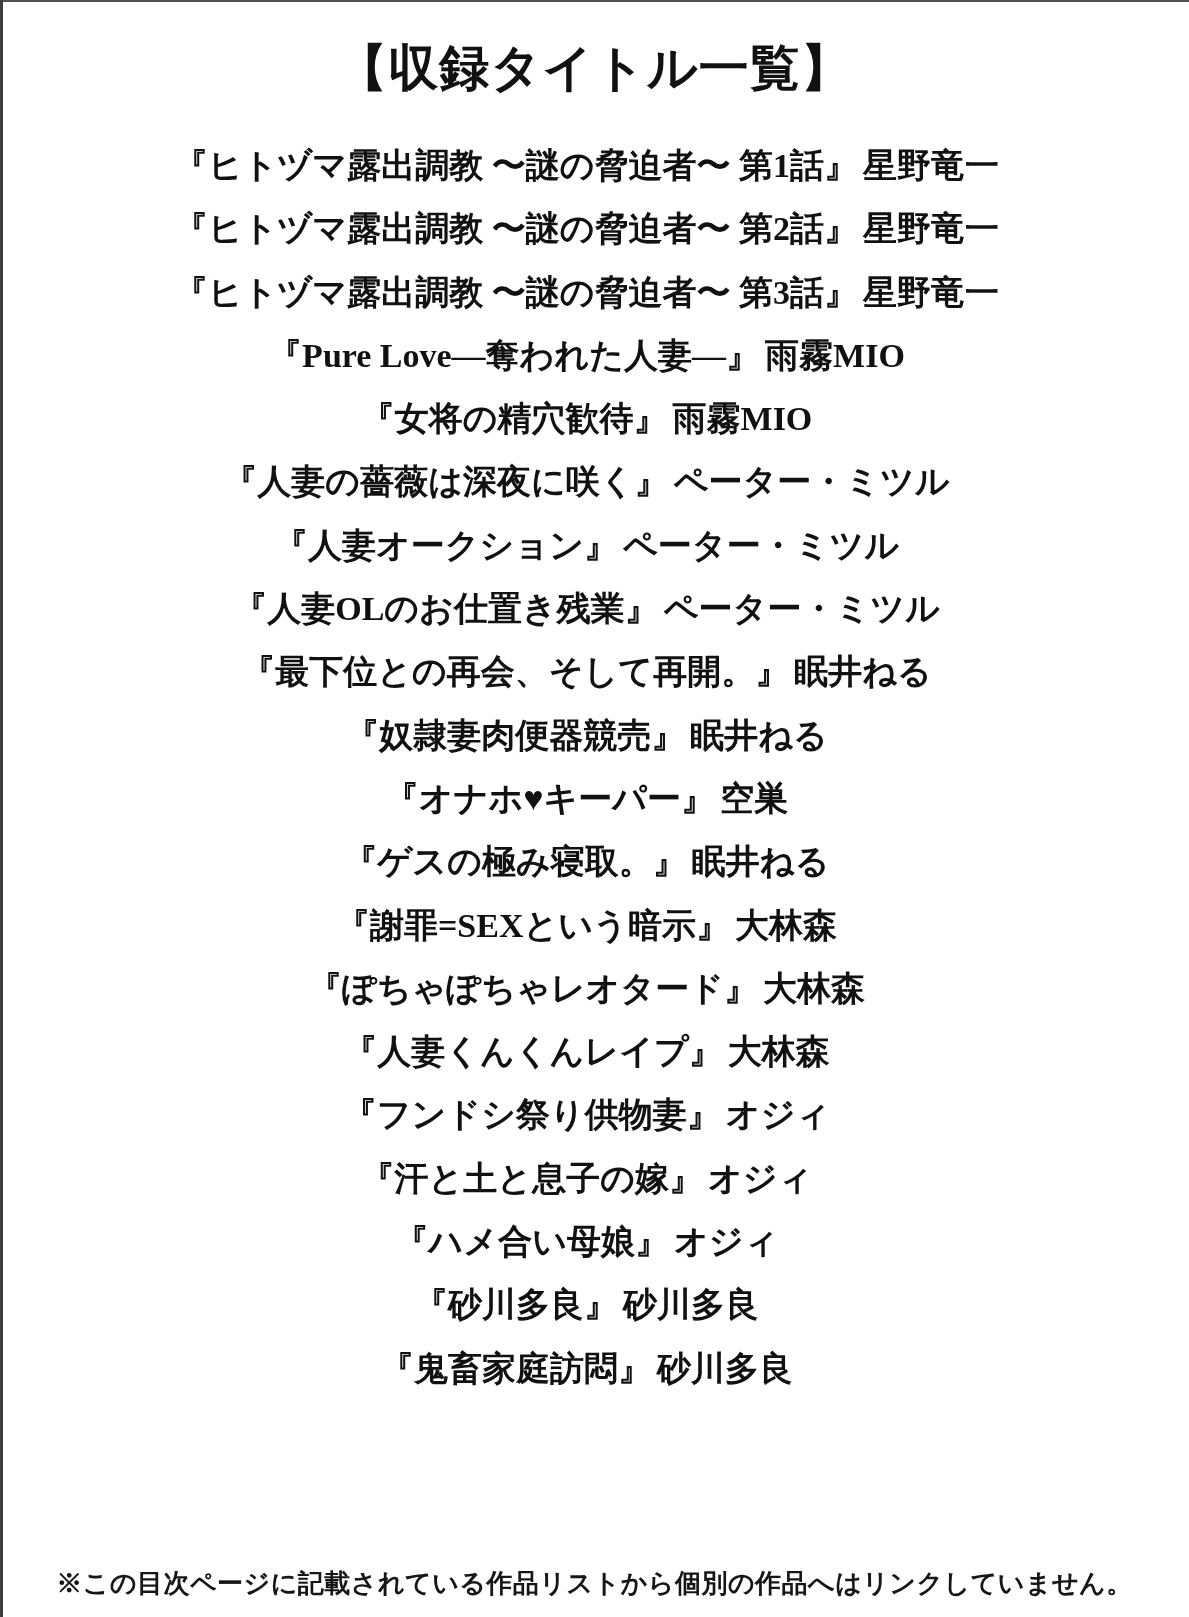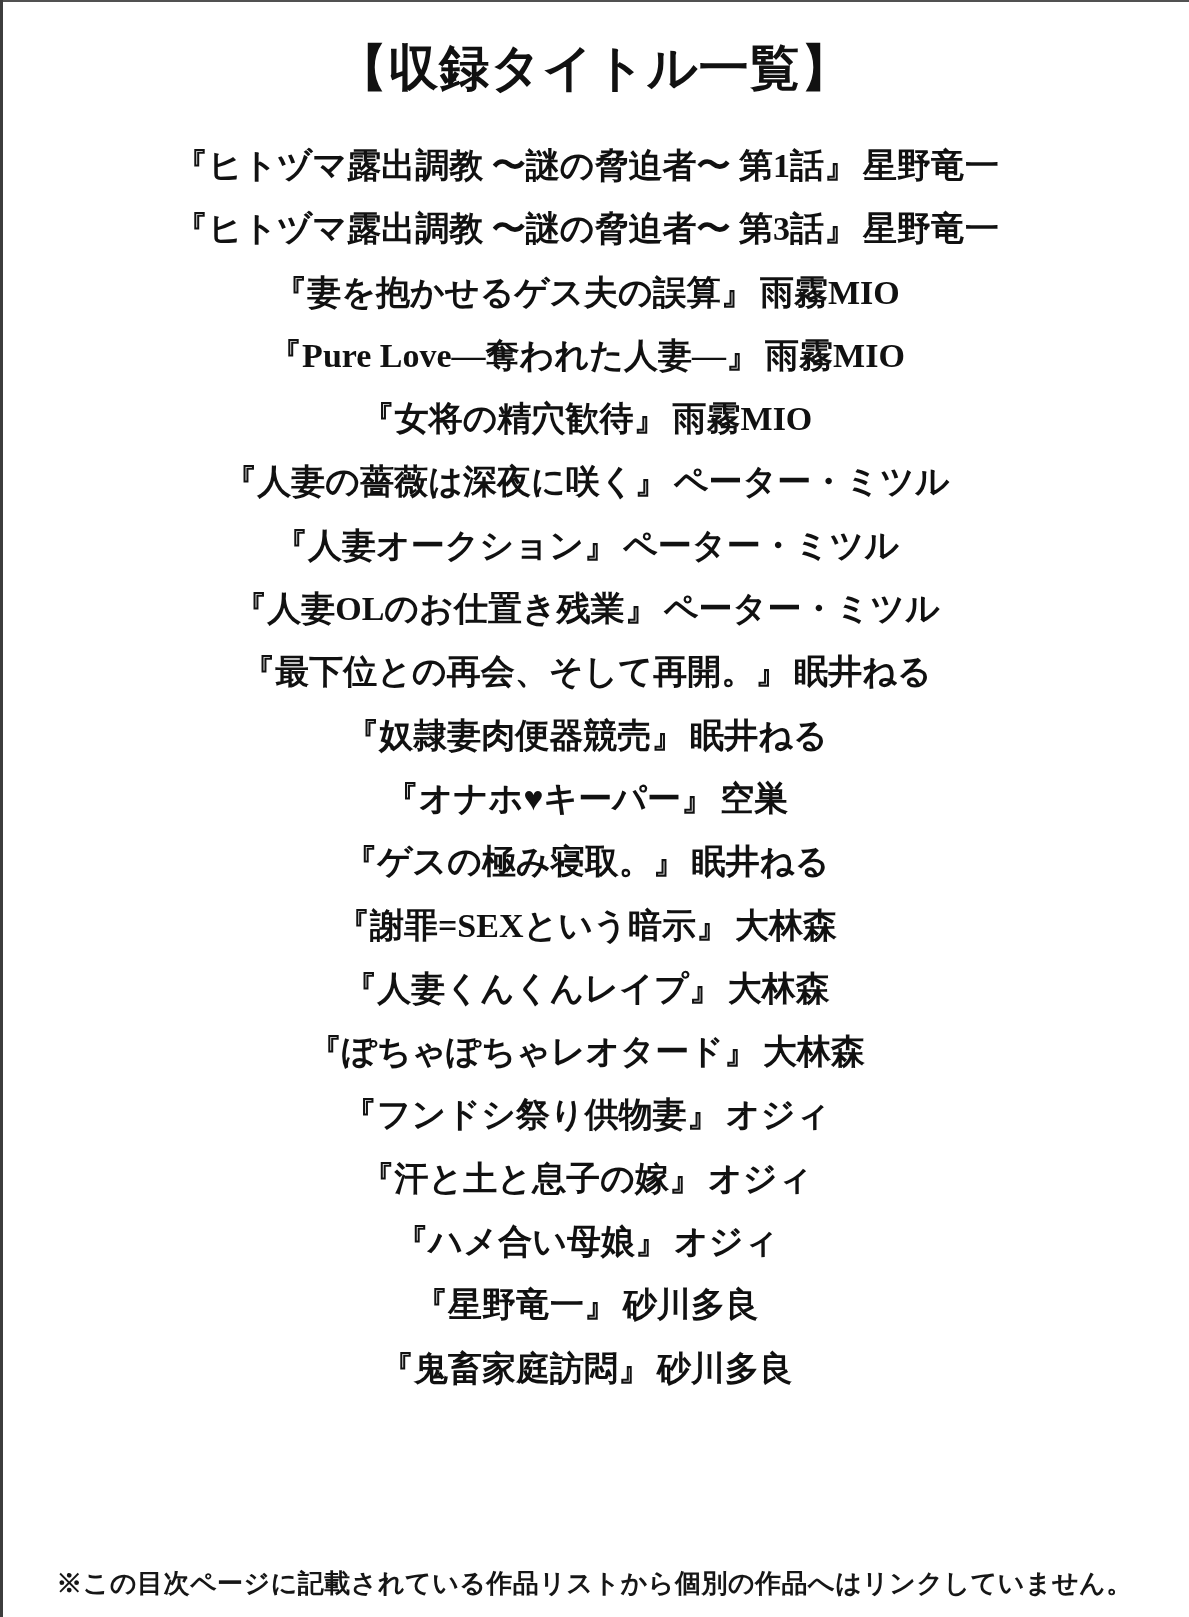--- a/index.html
+++ b/index.html
@@ -76,28 +76,28 @@
   <div class="edge-left"></div>
 
   <div class="heading">【収録タイトル一覧】</div>
 
   <ul class="entries">
 
       <li>
         <span class="entry-title">『ヒトヅマ露出調教 〜謎の脅迫者〜 第1話』</span><span class="entry-author">星野竜一</span>
       </li>
 
+      <li>
+        <span class="entry-title">『ヒトヅマ露出調教 〜謎の脅迫者〜 第2話』</span><span class="entry-author">星野竜一</span>
+      </li>
 
       <li>
         <span class="entry-title">『ヒトヅマ露出調教 〜謎の脅迫者〜 第3話』</span><span class="entry-author">星野竜一</span>
       </li>
 
-      <li>
-        <span class="entry-title">『妻を抱かせるゲス夫の誤算』</span><span class="entry-author">雨霧MIO</span>
-      </li>
 
       <li>
         <span class="entry-title">『Pure Love―奪われた人妻―』</span><span class="entry-author">雨霧MIO</span>
       </li>
 
       <li>
         <span class="entry-title">『女将の精穴歓待』</span><span class="entry-author">雨霧MIO</span>
       </li>
 
       <li>
@@ -126,42 +126,42 @@
 
       <li>
         <span class="entry-title">『ゲスの極み寝取。』</span><span class="entry-author">眠井ねる</span>
       </li>
 
       <li>
         <span class="entry-title">『謝罪=SEXという暗示』</span><span class="entry-author">大林森</span>
       </li>
 
       <li>
-        <span class="entry-title">『人妻くんくんレイプ』</span><span class="entry-author">大林森</span>
+        <span class="entry-title">『ぽちゃぽちゃレオタード』</span><span class="entry-author">大林森</span>
       </li>
 
       <li>
-        <span class="entry-title">『ぽちゃぽちゃレオタード』</span><span class="entry-author">大林森</span>
+        <span class="entry-title">『人妻くんくんレイプ』</span><span class="entry-author">大林森</span>
       </li>
 
       <li>
         <span class="entry-title">『フンドシ祭り供物妻』</span><span class="entry-author">オジィ</span>
       </li>
 
       <li>
         <span class="entry-title">『汗と土と息子の嫁』</span><span class="entry-author">オジィ</span>
       </li>
 
       <li>
         <span class="entry-title">『ハメ合い母娘』</span><span class="entry-author">オジィ</span>
       </li>
 
 
       <li>
-        <span class="entry-title">『星野竜一』</span><span class="entry-author">砂川多良</span>
+        <span class="entry-title">『砂川多良』</span><span class="entry-author">砂川多良</span>
       </li>
 
       <li>
         <span class="entry-title">『鬼畜家庭訪悶』</span><span class="entry-author">砂川多良</span>
       </li>
     </ul>
 
   <div class="footer-note">※この目次ページに記載されている作品リストから個別の作品へはリンクしていません。</div>
 </div>
 

